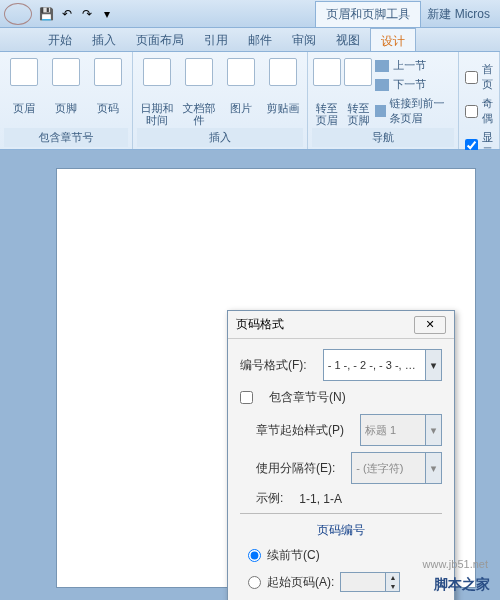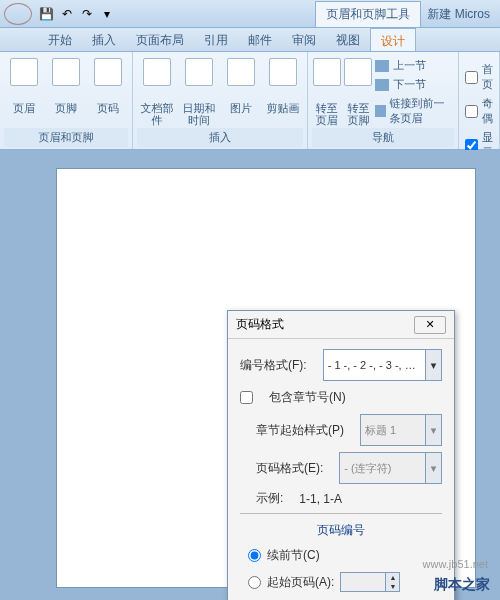--- a/index.html
+++ b/index.html
@@ -88,31 +88,31 @@
         </div>
       <div class="big-btn">
           <div class="ico"></div>
           <span>页脚</span>
         </div>
       <div class="big-btn">
           <div class="ico"></div>
           <span>页码</span>
         </div>
     </div>
-    <div class="group-label">页眉和页脚</div>
-  </div>
-  <div class="group">
-    <div class="group-body">
+    <div class="group-label">包含章节号</div>
+  </div>
+  <div class="group">
+    <div class="group-body">
+      <div class="big-btn">
+          <div class="ico"></div>
+          <span>日期和时间</span>
+        </div>
       <div class="big-btn">
           <div class="ico"></div>
           <span>文档部件</span>
-        </div>
-      <div class="big-btn">
-          <div class="ico"></div>
-          <span>日期和时间</span>
         </div>
       <div class="big-btn">
           <div class="ico"></div>
           <span>图片</span>
         </div>
       <div class="big-btn">
           <div class="ico"></div>
           <span>剪贴画</span>
         </div>
     </div>
@@ -189,21 +189,21 @@
         <label>包含章节号(N)</label>
       </div>
       <div class="indent row">
         <label>章节起始样式(P)</label>
         <div class="combo dis">
           <span>标题 1</span>
           <div class="dd">▾</div>
         </div>
       </div>
       <div class="indent row">
-        <label>页码格式(E):</label>
+        <label>使用分隔符(E):</label>
         <div class="combo dis">
           <span>-  (连字符)</span>
           <div class="dd">▾</div>
         </div>
       </div>
       <div class="indent row">
         <label>示例:</label>
         <span>1-1, 1-A</span>
       </div>
       <div class="sep"></div>

